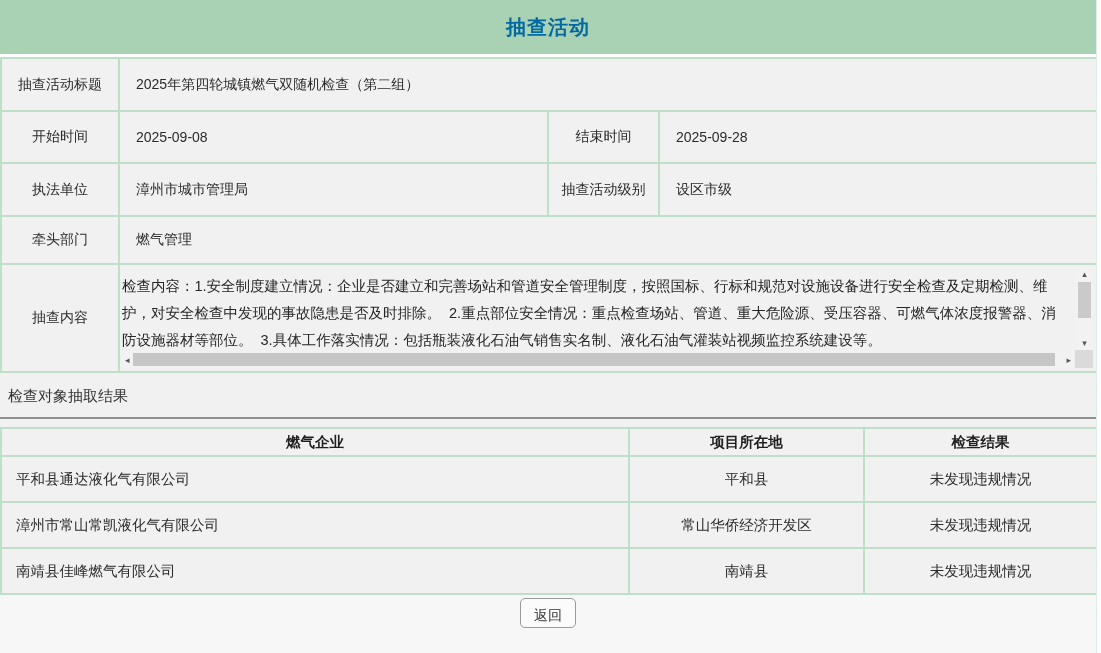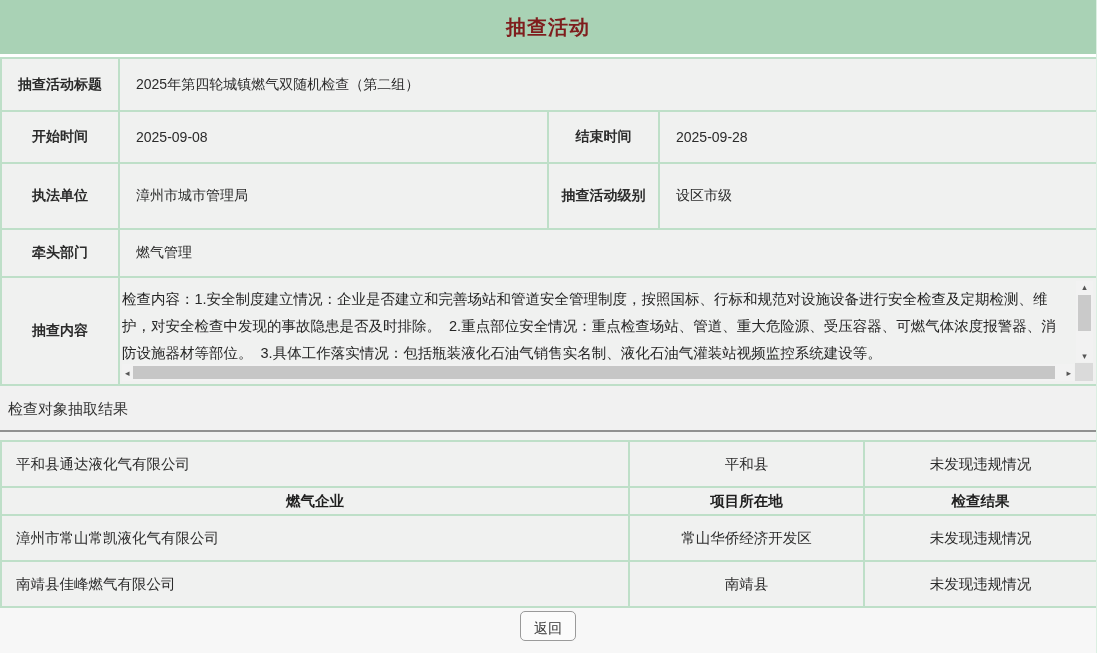--- a/index.html
+++ b/index.html
@@ -11,31 +11,31 @@
     overflow:hidden;
   }
   .page { position:relative; width:1101px; height:653px; background:#f7f7f7; overflow:hidden; }
   .content { position:absolute; top:0; left:0; width:1096px; background:#f1f1f1; }
   .right-strip { position:absolute; top:0; right:0; width:5px; height:653px; background:#ffffff; border-left:1px solid #dcefe2; }
 
   
   .titlebar {
     height:54px; background:#a9d2b5;
     display:flex; align-items:center; justify-content:center;
-    font-size:20px; font-weight:bold; color:#7f1d1d;
+    font-size:20px; font-weight:bold; color:#0369a1;
     letter-spacing:1px;
   }
   .gap { height:3px; background:#ffffff; }
 
   
   table.form { width:1096px; border-collapse:collapse; table-layout:fixed; background:#f0f1f0; }
   table.form td { border:2px solid #bedfc8; font-size:14px; color:#2b2b2b; vertical-align:middle; }
-  td.lbl { font-weight:bold; text-align:center; color:#222; }
+  td.lbl { font-weight:normal; text-align:center; color:#222; }
   td.val { padding-left:16px; text-align:left; font-size:14.5px; }
-  tr.r1 { height:53px; } tr.r2 { height:52px; } tr.r3 { height:66px; } tr.r4 { height:48px;margin-top:28px; } tr.r5 { height:108px; }
+  tr.r1 { height:53px; } tr.r2 { height:52px; } tr.r3 { height:53px; } tr.r4 { height:48px;margin-top:28px; } tr.r5 { height:108px; }
   td.content-cell { padding:0; }
 
   
   .content-box { position:relative; width:100%; height:104px; overflow:hidden; background:#f0f1f0; }
   .content-text {
     position:absolute; top:0; left:0; right:24px; bottom:20px;
     padding:7px 8px 0 2px;
     font-size:14.5px; line-height:27px; color:#262626;
     white-space:pre-wrap; overflow:hidden;
   }
@@ -148,28 +148,28 @@
     </div>
 
     <table class="results">
       <colgroup>
           <col class="c1">
           <col class="c2">
           <col class="c3">
         </colgroup>
       <tbody>
           <tr>
+        <th>燃气企业</th>
+        <th>项目所在地</th>
+        <th>检查结果</th>
+      </tr>
+      <tr>
         <td class="company">平和县通达液化气有限公司</td>
         <td class="centered">平和县</td>
         <td class="centered">未发现违规情况</td>
-      </tr>
-      <tr>
-        <th>燃气企业</th>
-        <th>项目所在地</th>
-        <th>检查结果</th>
       </tr>
       <tr>
         <td class="company">漳州市常山常凯液化气有限公司</td>
         <td class="centered">常山华侨经济开发区</td>
         <td class="centered">未发现违规情况</td>
       </tr>
       <tr>
         <td class="company">南靖县佳峰燃气有限公司</td>
         <td class="centered">南靖县</td>
         <td class="centered">未发现违规情况</td>

